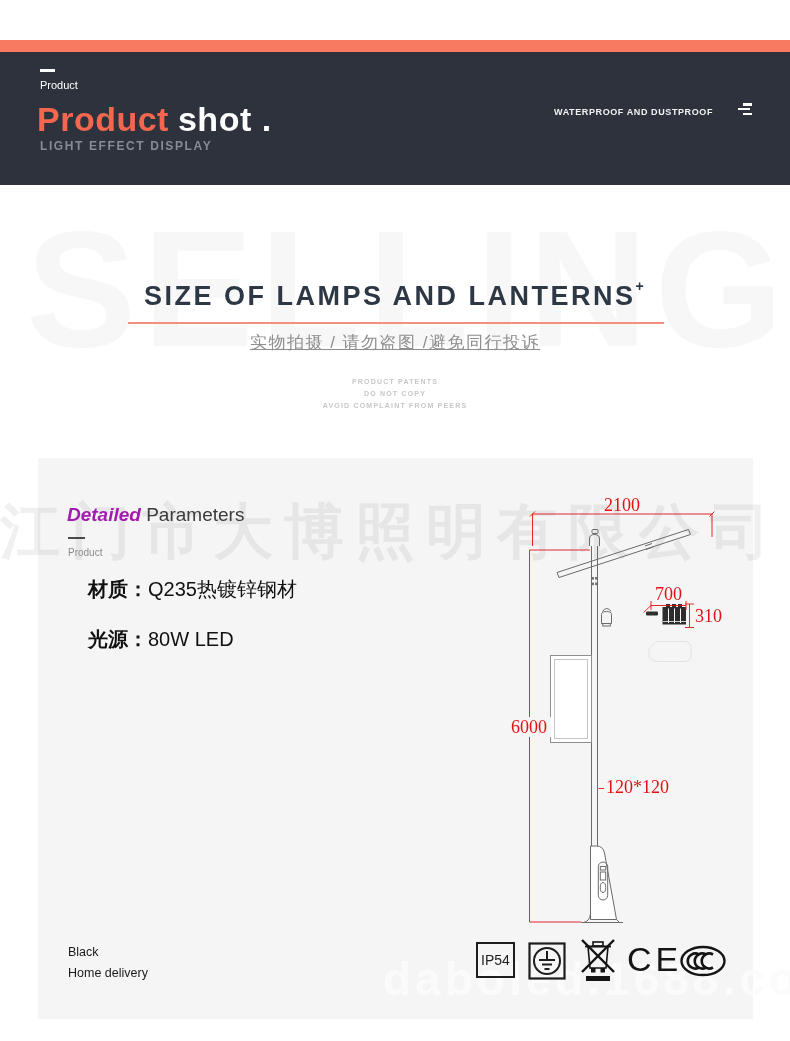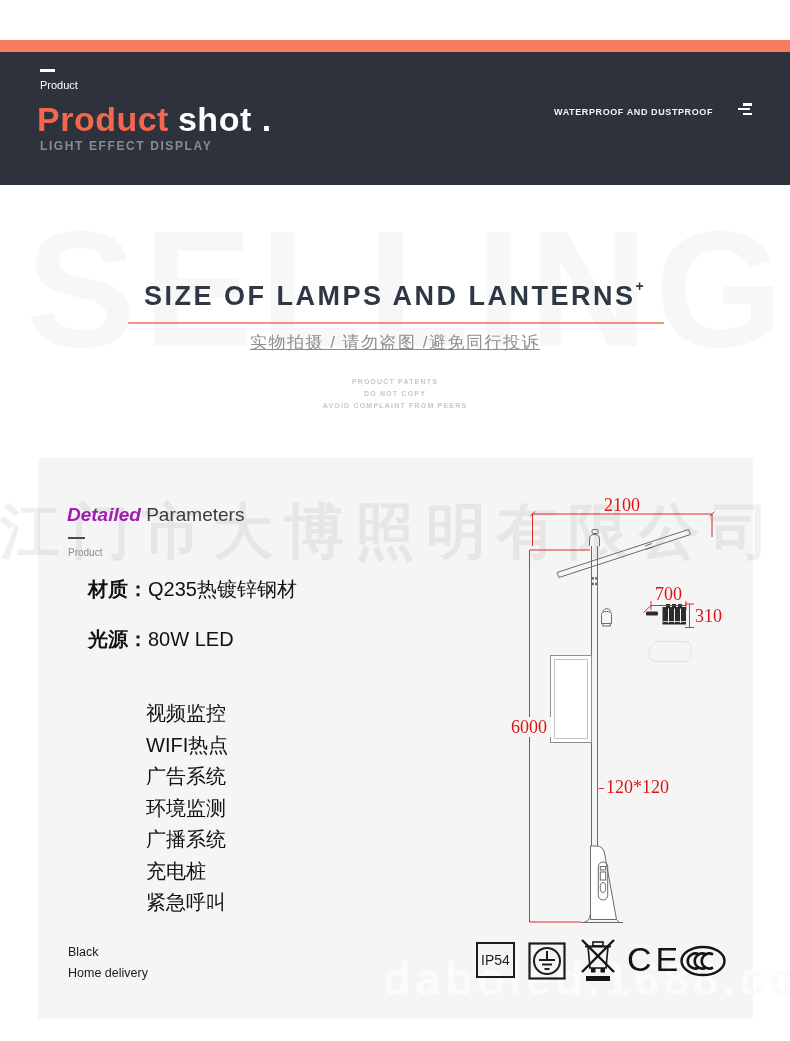--- a/index.html
+++ b/index.html
@@ -105,29 +105,20 @@
   <div class="site-watermark">daboled.1688.com</div>
 
   <div class="card-content">
     <div class="sec-title"><span class="bold">Detailed</span><span> Parameters</span></div>
     <div class="sec-dash"></div>
     <div class="sec-eyebrow">Product</div>
 
     <div class="spec-row" style="top:118px"><span class="spec-label">材质：</span><span>Q235热镀锌钢材</span></div>
     <div class="spec-row" style="top:168px"><span class="spec-label">光源：</span><span>80W LED</span></div>
 
-    <div class="func-list">
-      <div>视频监控</div>
-      <div>WIFI热点</div>
-      <div>广告系统</div>
-      <div>环境监测</div>
-      <div>广播系统</div>
-      <div>充电桩</div>
-      <div>紧急呼叫</div>
-    </div>
 
     <div class="footnote fn1">Black</div>
     <div class="footnote fn2">Home delivery</div>
 
     <div class="icons-row">
       <div class="ip-box">
         <div>IP</div>
         <div>54</div>
       </div>
       <svg class="gnd-box" width="38" height="38" viewBox="0 0 38 38">

